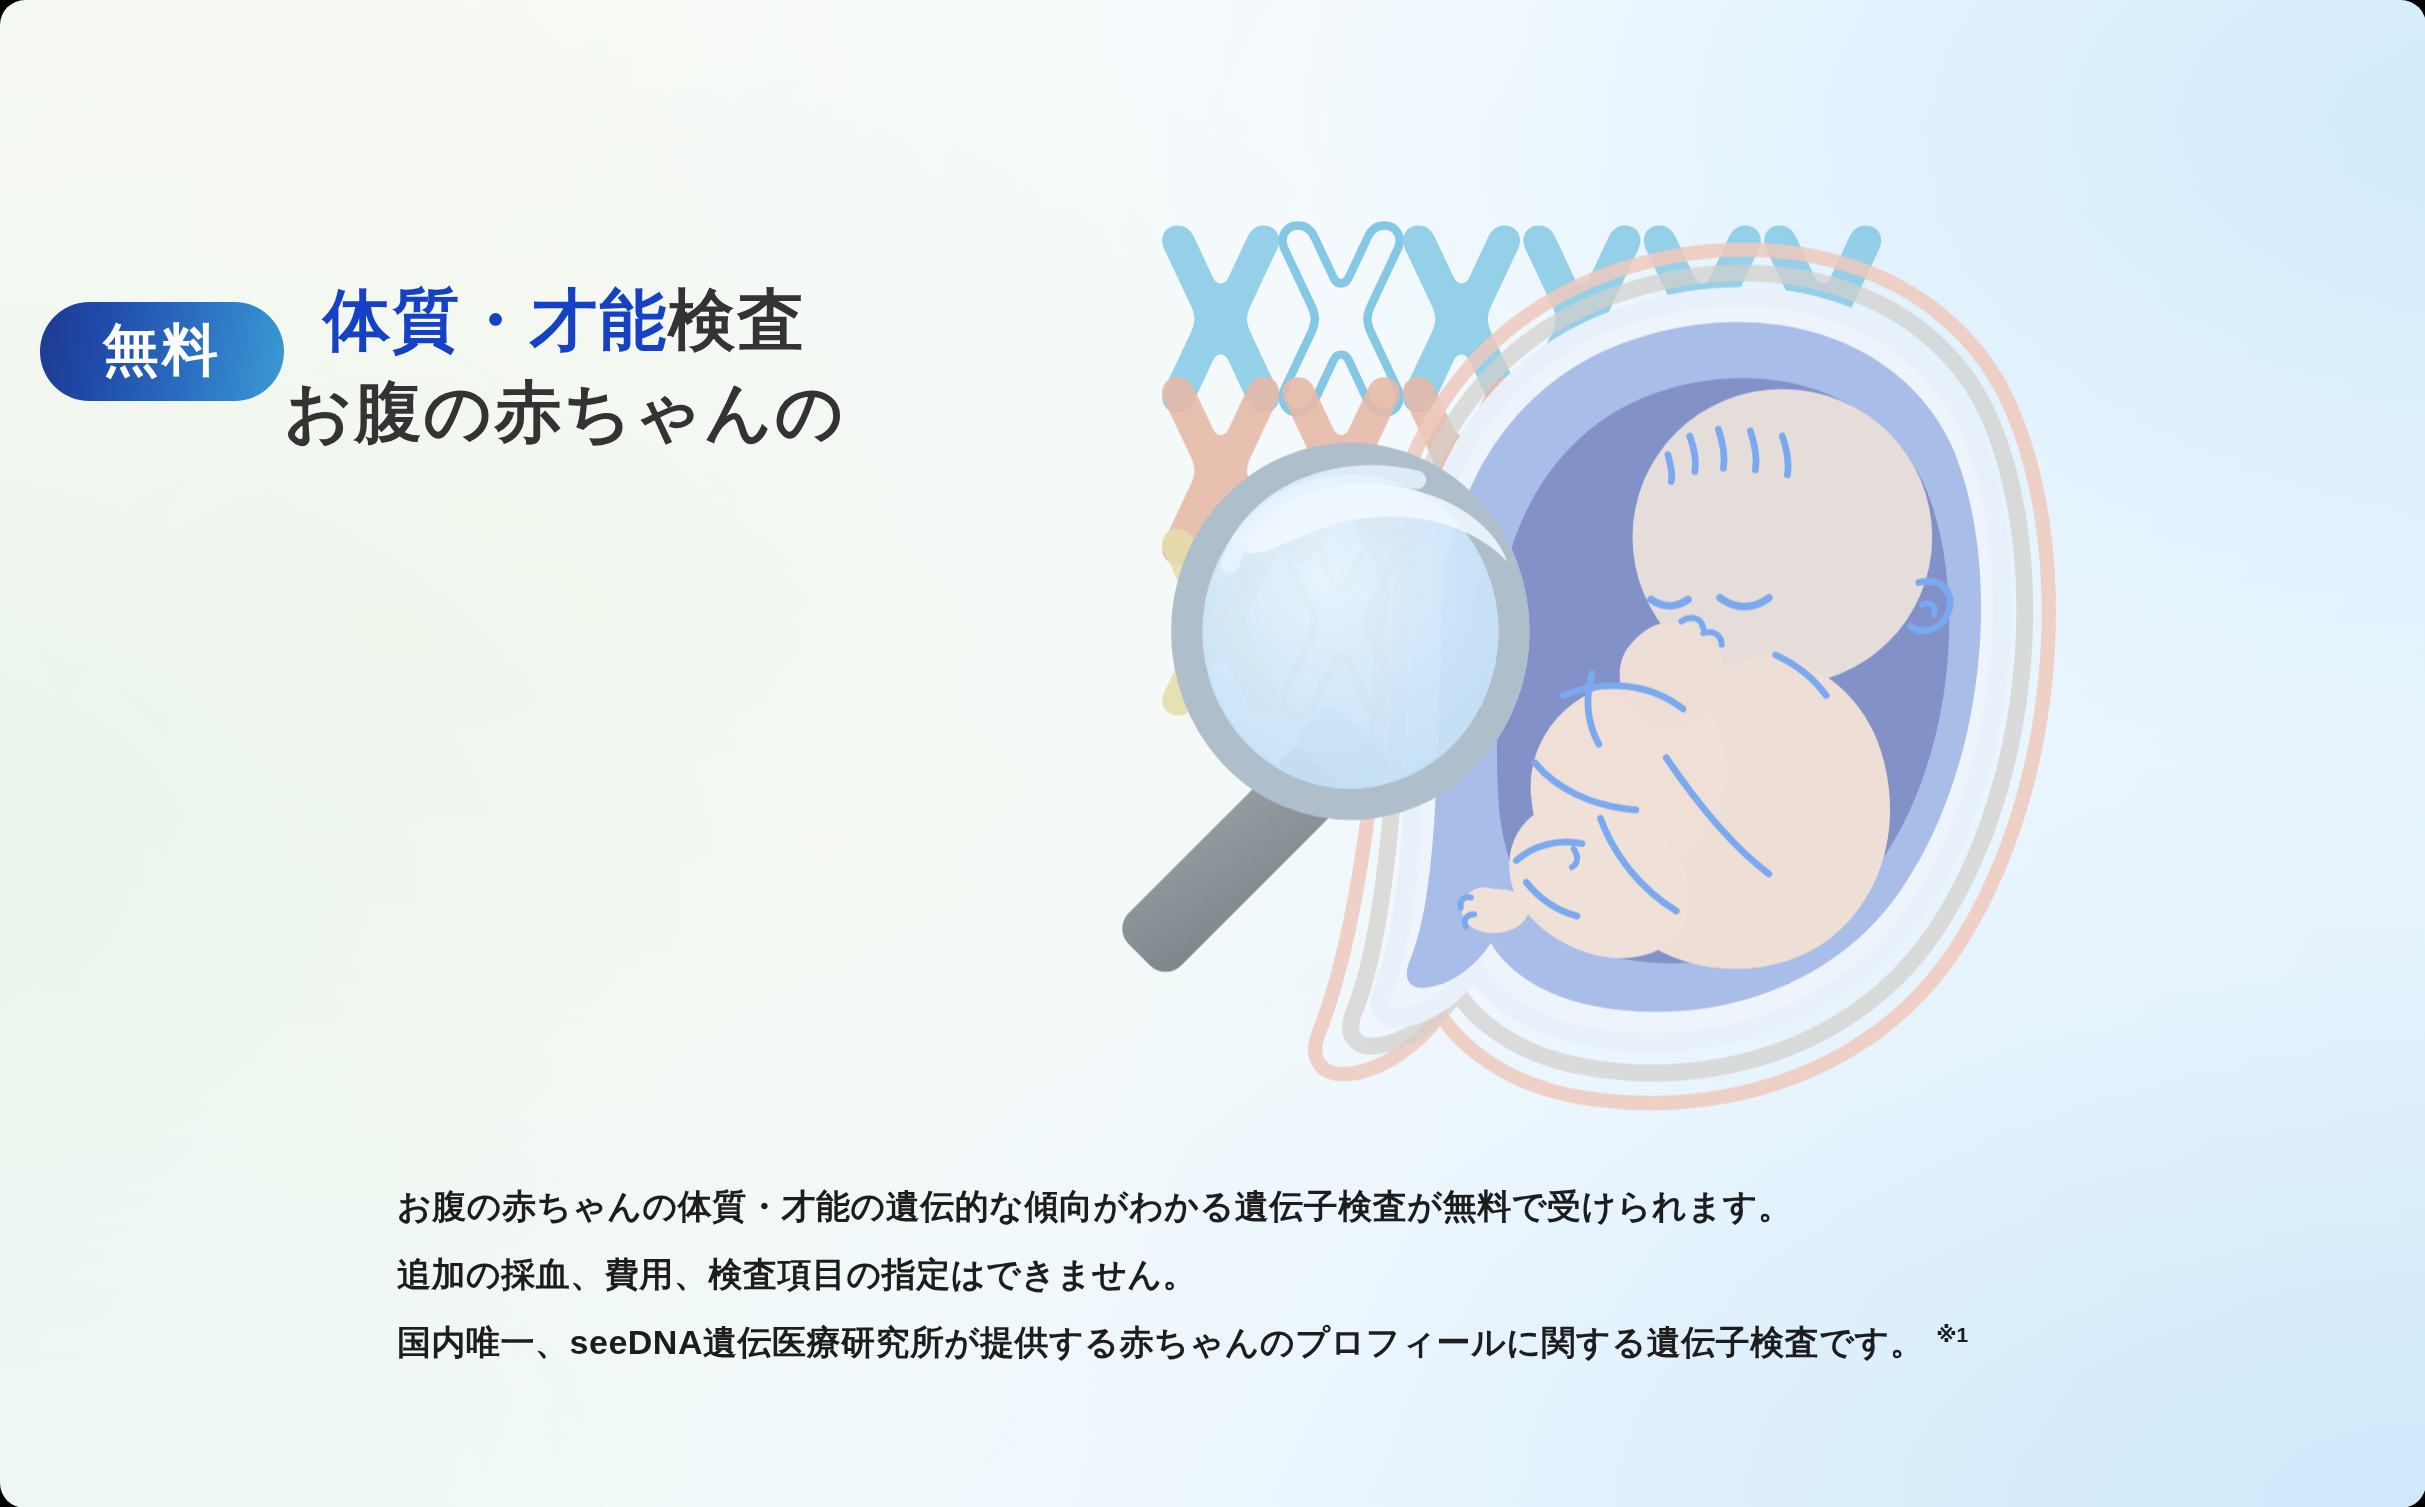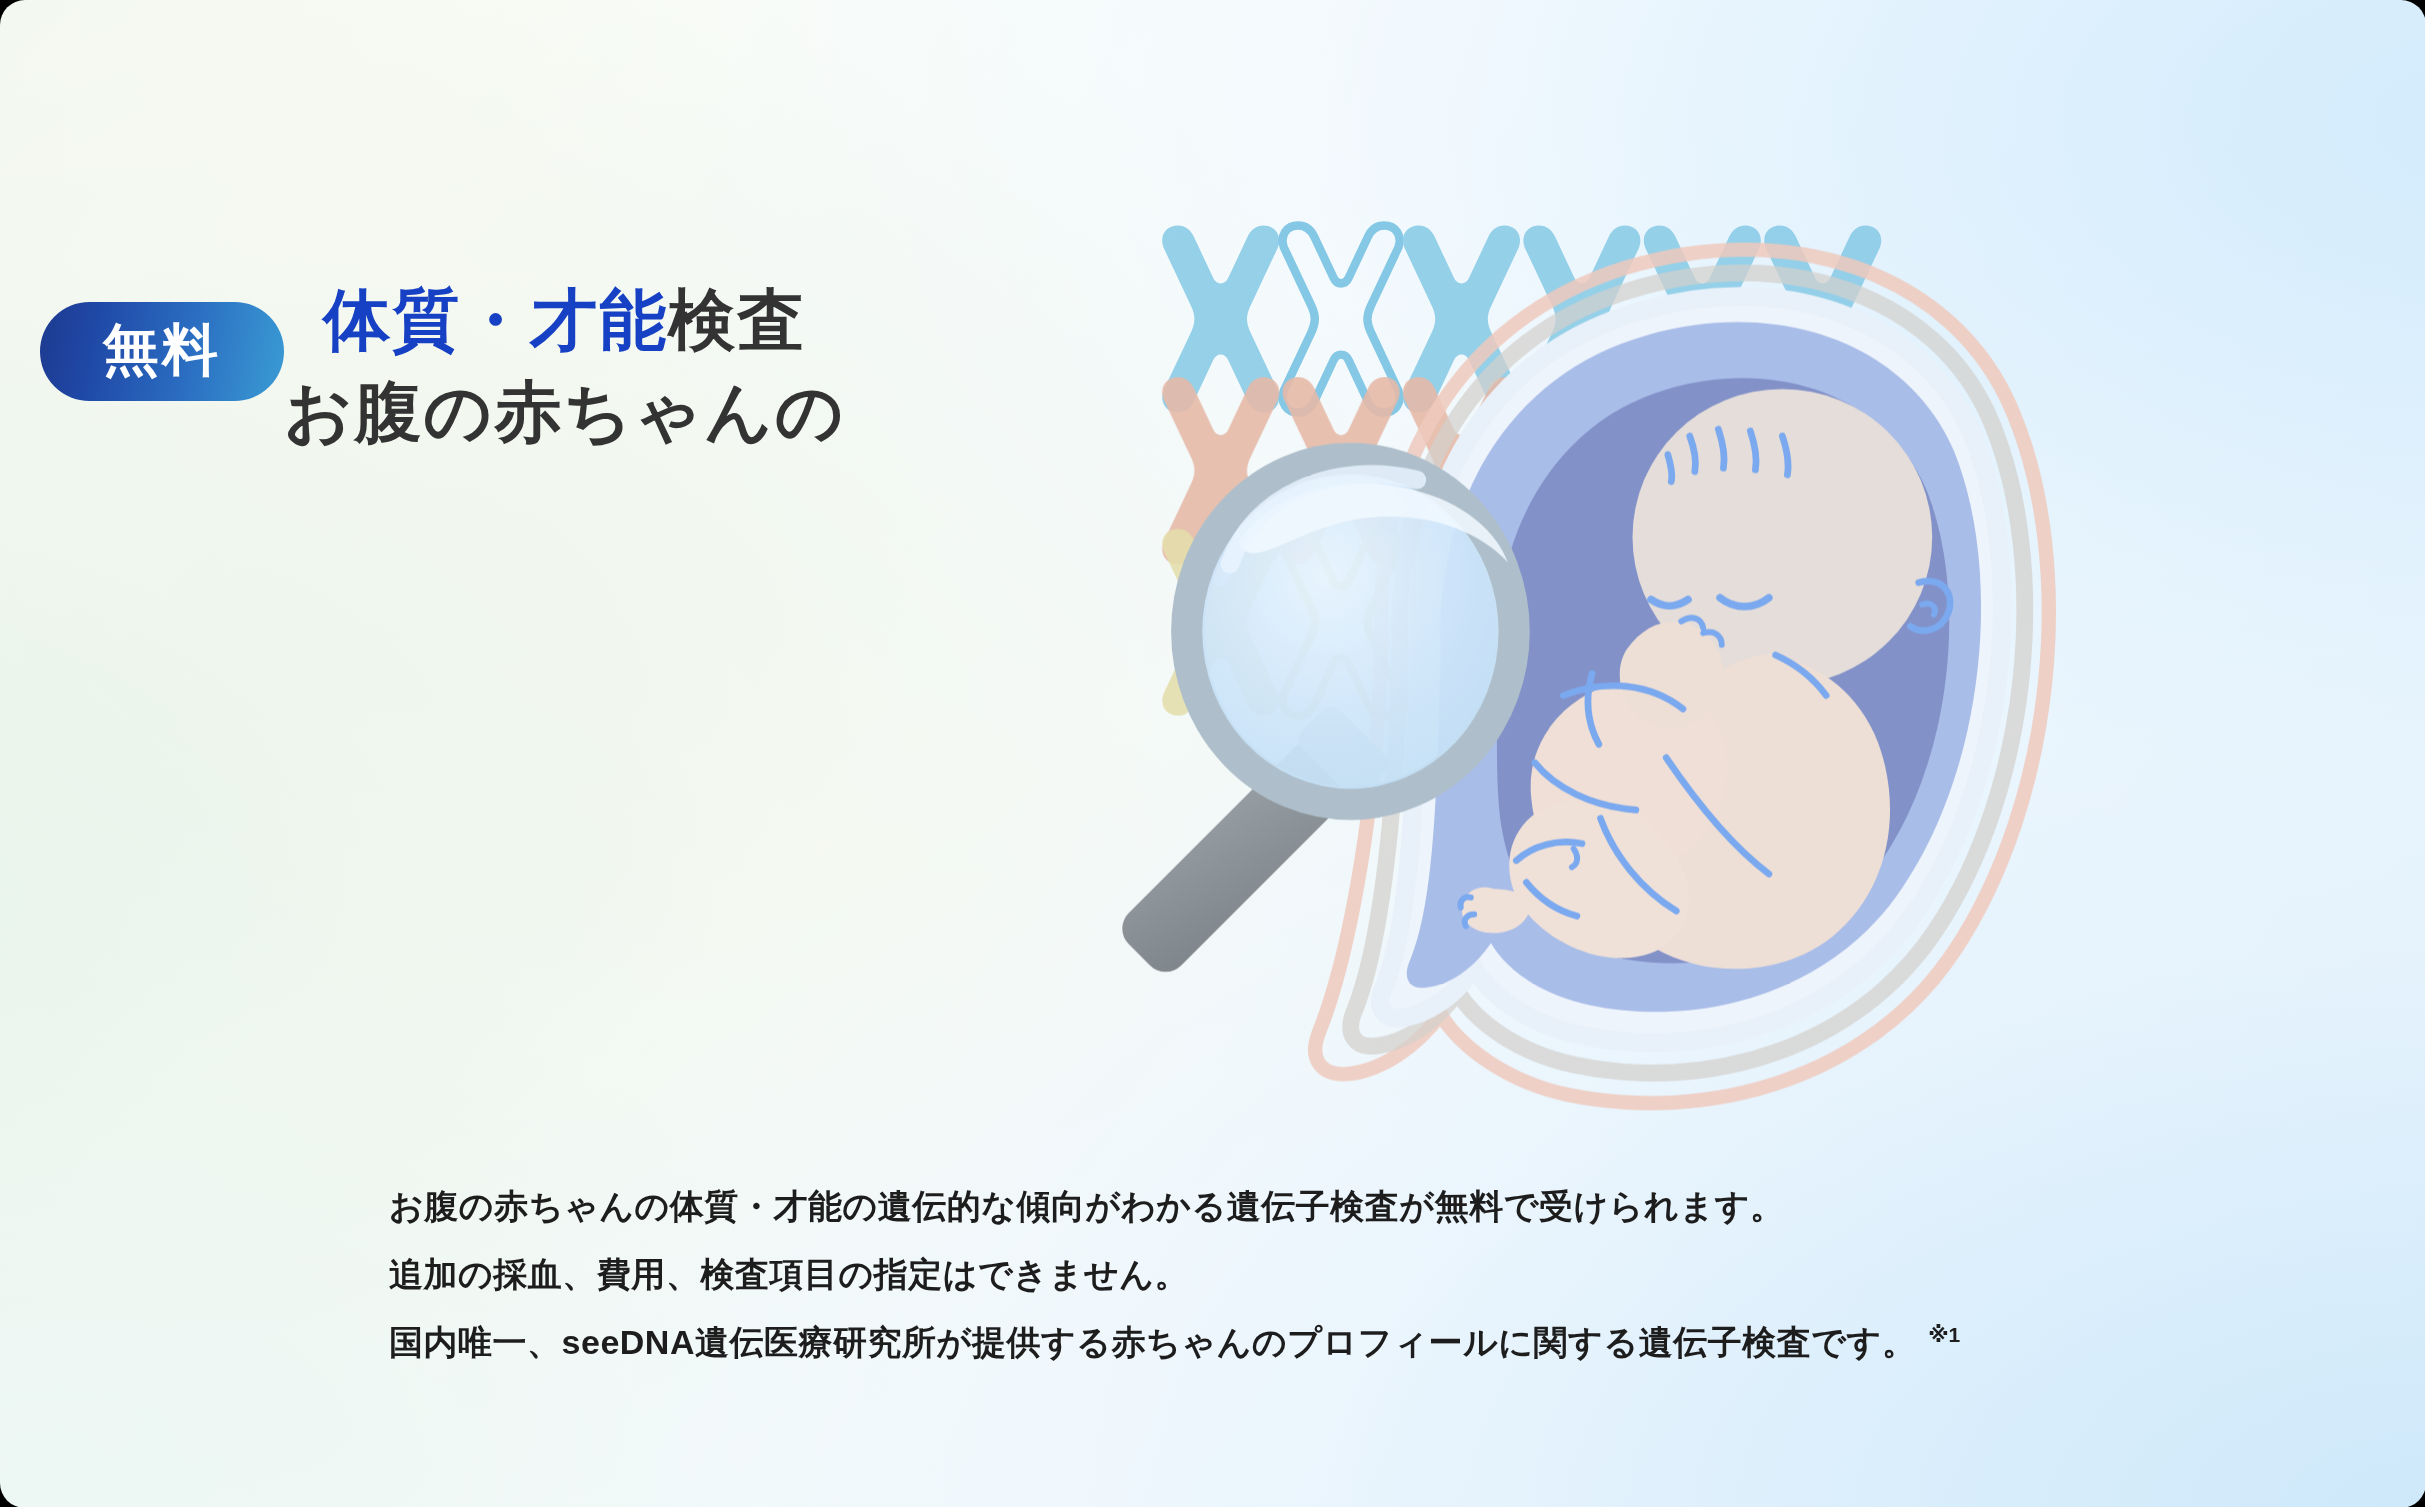--- a/index.html
+++ b/index.html
@@ -75,21 +75,21 @@
     top: 202px;
     width: 1179px;
     height: 943px;
     z-index: 4;
   }
   .illus svg { display: block; width: 100%; height: 100%; }
 
   
   .body-copy {
     position: absolute;
-    left: 389px;
+    left: 397px;
     top: 1172px;
     z-index: 7;
     font-size: 34px;
     font-weight: 700;
     line-height: 2.0;
     color: #1d1d1d;
     letter-spacing: 0.015em;
     white-space: nowrap;
   }
   .body-copy .ln { display: block; }

